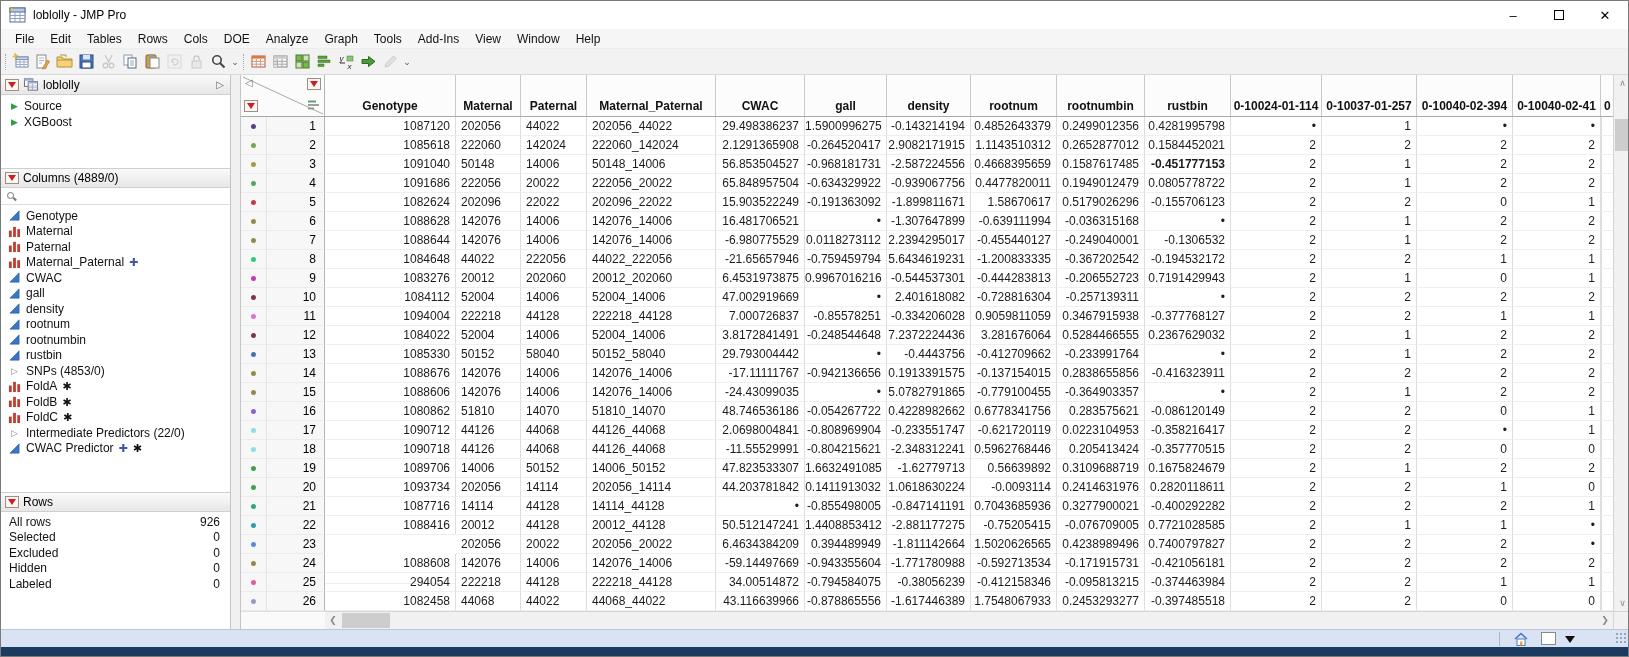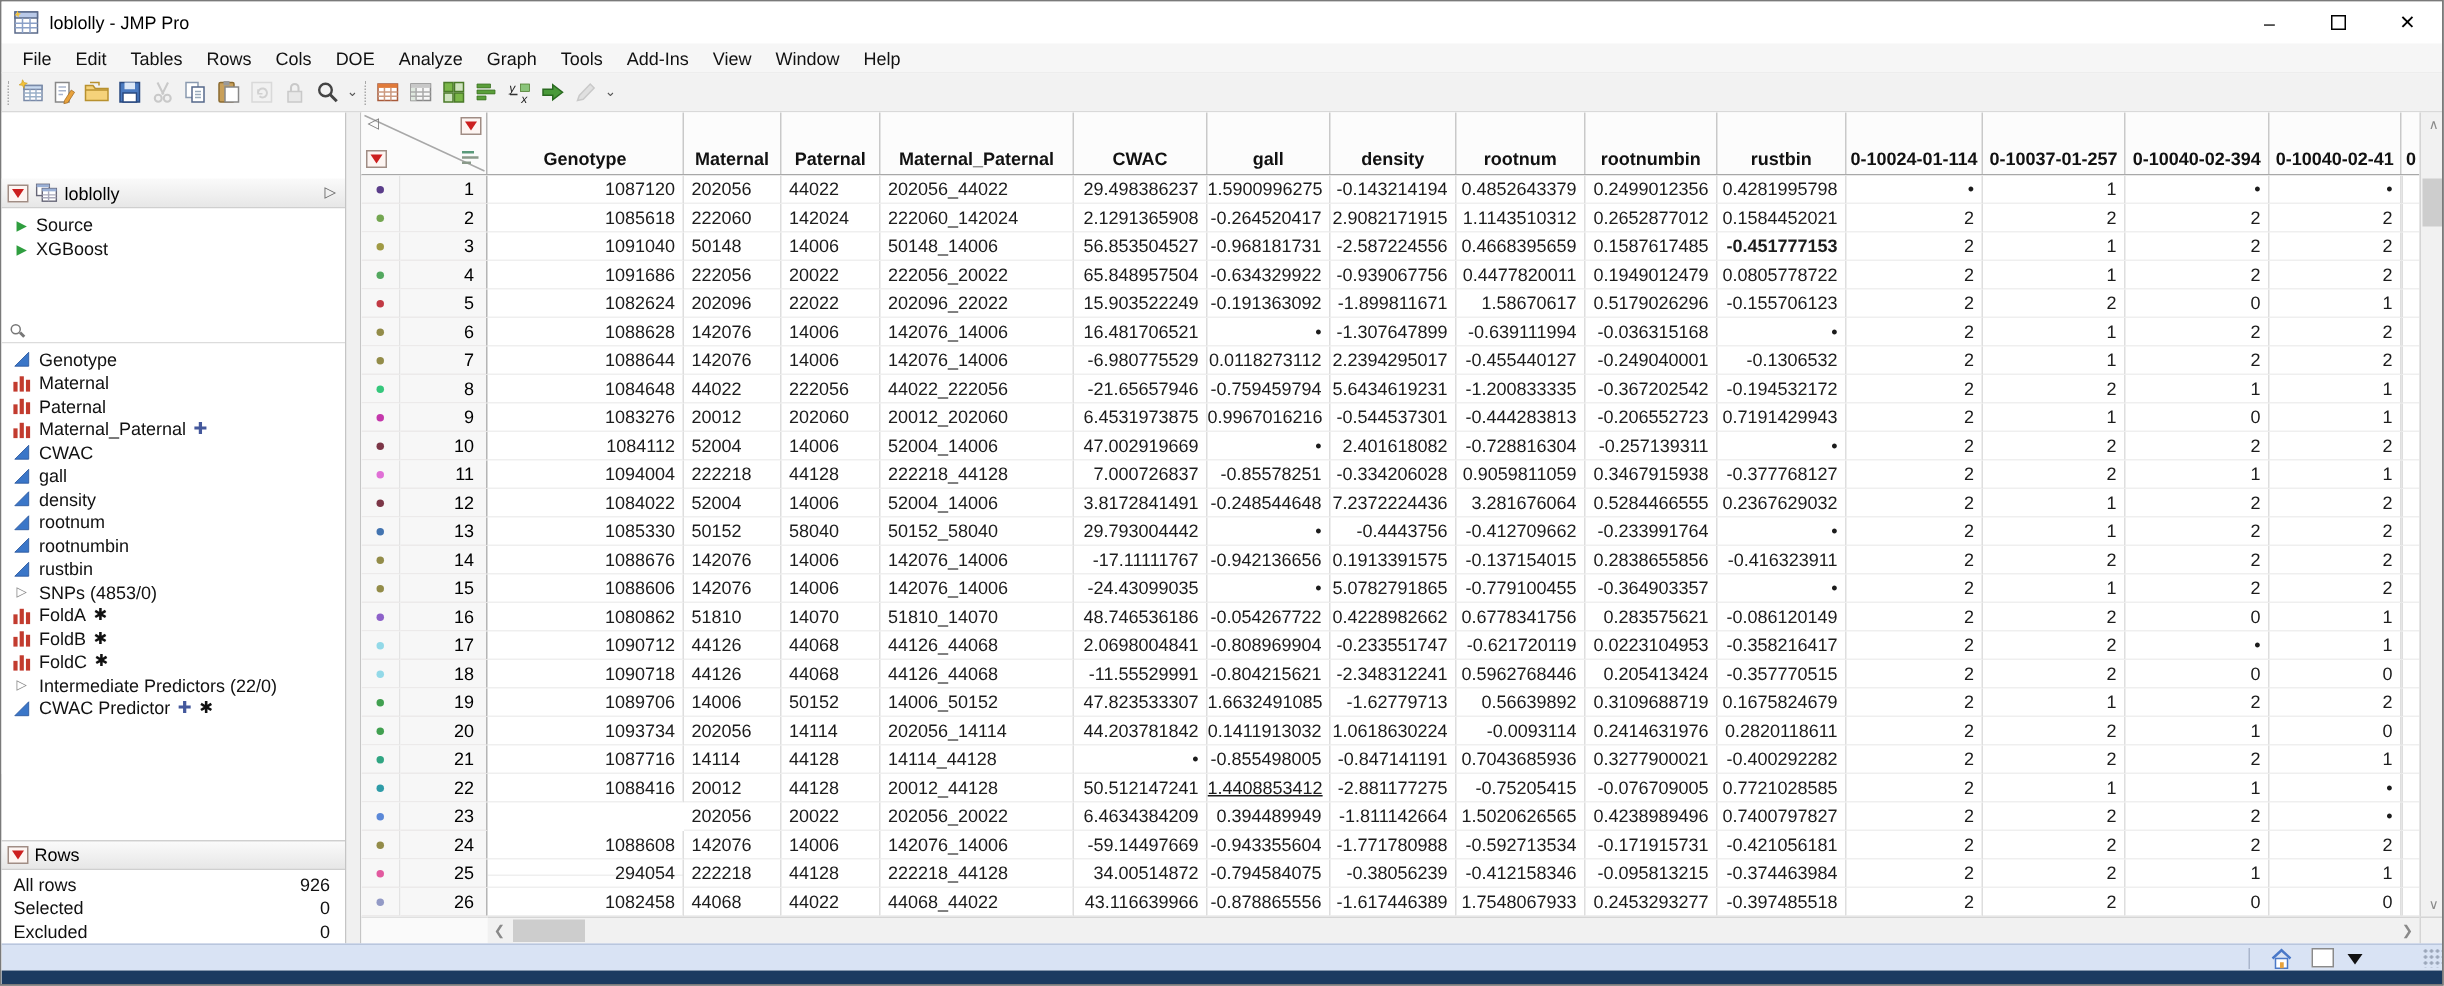--- a/index.html
+++ b/index.html
@@ -25,21 +25,21 @@
   .tb-btn{width:22px;height:22px;display:flex;align-items:center;justify-content:center;}
   .tb-btn svg{width:17px;height:17px;}
   .tb-btn.disabled{opacity:.45;filter:grayscale(1);}
   .tb-overflow{font-size:9px;color:#555;width:12px;text-align:center;}
 
   
   .main{position:absolute;left:0;top:74px;width:1629px;height:554px;background:#e9e9e9;}
   .sidebar{position:absolute;left:0;top:0;width:230px;height:554px;background:#fff;border-right:1px solid #c5c5c5;}
   .splitterv{position:absolute;left:230px;top:0;width:10px;height:554px;background:#f0f0f0;border-right:1px solid #c5c5c5;}
 
-  .panel-header{height:20px;background:linear-gradient(#fafafa,#e7e7e7);border-top:1px solid #cfcfcf;border-bottom:1px solid #cfcfcf;display:flex;align-items:center;gap:4px;padding:0 4px;margin-top:44px;}
+  .panel-header{height:20px;background:linear-gradient(#fafafa,#e7e7e7);border-top:1px solid #cfcfcf;border-bottom:1px solid #cfcfcf;display:flex;align-items:center;gap:4px;padding:0 4px;}
   .rt-btn{width:14px;height:12px;background:#fdf5f2;border:1px solid #a08d85;display:inline-flex;align-items:center;justify-content:center;flex:0 0 auto;}
   .rt-tri{width:0;height:0;border-left:4px solid transparent;border-right:4px solid transparent;border-top:6px solid #cc1f1f;}
   .panel-title{color:#000;}
   .expand-arrow{margin-left:auto;color:#666;font-size:10px;margin-right:2px;}
   .tp-item{height:16px;display:flex;align-items:center;gap:6px;padding-left:10px;}
   .green-tri{color:#2f9e3f;font-size:9px;}
   .search-row{height:17px;background:#fff;border-bottom:1px solid #dcdcdc;display:flex;align-items:center;padding-left:5px;}
   .mag{position:relative;width:10px;height:10px;}
   .mag::before{content:"";position:absolute;left:1px;top:1px;width:5px;height:5px;border:1.4px solid #777;border-radius:50%;}
   .mag::after{content:"";position:absolute;left:7px;top:7px;width:3.5px;height:1.5px;background:#777;transform:rotate(45deg);}
@@ -284,20 +284,26 @@
               <span>Source</span>
             </div>
             <div class="tp-item">
               <span class="green-tri">▶</span>
               <span>XGBoost</span>
             </div>
           </div>
       </div>
 
       <div>
+        <div class="panel-header">
+          <span class="rt-btn">
+              <i class="rt-tri"></i>
+            </span>
+          <span class="panel-title">Columns (4889/0)</span>
+        </div>
         <div class="search-row">
           <span class="mag"></span>
         </div>
         <div id="columns-list" style="padding-top:3px;height:287px;background:#fff;">
             <div class="col-item">
               <span style="display: inline-flex;">
                 <svg viewBox="0 0 14 14">
                   <polygon points="2,12 12,12 12,2" fill="#3a76c8" stroke="#28549a" stroke-width="0.6"></polygon>
                 </svg>
               </span>
@@ -950,21 +956,21 @@
           <div class="grow">
             <div class="mcell">
               <span class="dot" style="background: rgb(47, 156, 168);"></span>
             </div>
             <div class="ncell">22</div>
             <div class="dcell r" style="width: 131px;">1088416</div>
             <div class="dcell l" style="width: 65px;">20012</div>
             <div class="dcell l" style="width: 66px;">44128</div>
             <div class="dcell l" style="width: 129px;">20012_44128</div>
             <div class="dcell r" style="width: 89px;">50.512147241</div>
-            <div class="dcell r" style="width: 82px; text-decoration: underline;">1.4408853412</div>
+            <div class="dcell r" style="width: 82px;">1.4408853412</div>
             <div class="dcell r" style="width: 84px;">-2.881177275</div>
             <div class="dcell r" style="width: 86px;">-0.75205415</div>
             <div class="dcell r" style="width: 88px;">-0.076709005</div>
             <div class="dcell r" style="width: 86px;">0.7721028585</div>
             <div class="dcell r" style="width: 91px;">2</div>
             <div class="dcell r" style="width: 95px;">1</div>
             <div class="dcell r" style="width: 96px;">1</div>
             <div class="dcell r" style="width: 88px;">•</div>
             <div class="dcell partial" style="border-left: 1px solid rgb(222, 222, 222);"></div>
           </div>

